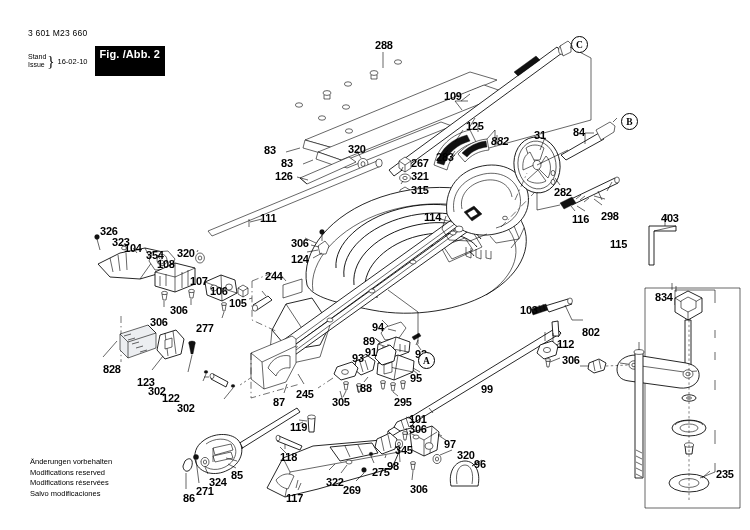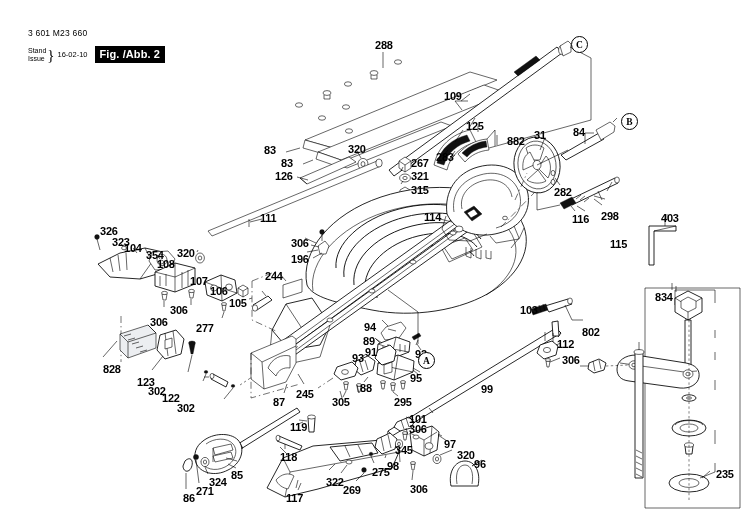--- a/index.html
+++ b/index.html
@@ -8,21 +8,21 @@
   #sheet{position:absolute;left:0;top:0;width:750px;height:438px;background:#fff;}
 
   
   .hdr{position:absolute;left:28px;top:28px;}
   .hdr-code{font-size:8.5px;letter-spacing:.2px;white-space:nowrap;}
   .hdr-row{display:flex;align-items:center;margin-top:8px;}
   .si{font-size:7px;line-height:8px;}
   .brace{font-size:15px;line-height:12px;margin:0 3px 0 1px;font-family:"Liberation Serif",serif;}
   .date{font-size:7.5px;margin-right:7px;white-space:nowrap;}
   .figbox{background:#000;color:#fff;font-size:11px;font-weight:bold;
-          padding:2px 5px 3px 5px;letter-spacing:.1px;white-space:nowrap;}
+          padding:2px 5px 16px 5px;letter-spacing:.1px;white-space:nowrap;}
 
   
   .foot{position:absolute;left:30px;top:457px;font-size:7.5px;line-height:10.6px;}
 
   
   .lbl{position:absolute;font-size:11px;font-weight:bold;white-space:nowrap;
        letter-spacing:-.2px;line-height:11px;}
 
   
   .circ{position:absolute;width:15px;height:15px;border:1.1px solid #000;border-radius:50%;
@@ -50,20 +50,26 @@
       <div class="si">
         <div>Stand</div>
         <div>Issue</div>
       </div>
       <div class="brace">}</div>
       <div class="date">16-02-10</div>
       <div class="figbox">Fig. /Abb. 2</div>
     </div>
   </div>
 
+  <div class="foot">
+    <div>Änderungen vorbehalten</div>
+    <div>Modifications reserved</div>
+    <div>Modifications réservées</div>
+    <div>Salvo modificaciones</div>
+  </div>
 
   <svg class="art" viewBox="0 0 750 530">
 
     <g>
       <path class="wh" d="M305,140 L470,72 L497,80 L333,148 Z"></path>
       <path class="wh" d="M305,140 L333,148 L331,156 L303,148 Z"></path>
       <path class="wh" d="M318,152 L484,85 L507,93 L341,160 Z"></path>
       <path class="wh" d="M318,152 L341,160 L339,167 L316,159 Z"></path>
       <path class="wh" d="M336,164 L441,122 L452,126 L347,168 Z"></path>
 
@@ -530,21 +536,21 @@
   </svg>
 
   <div id="callout-layer">
       <div class="lbl" style="left: 375px; top: 40px;">288</div>
       <div class="lbl" style="left: 264px; top: 145px;">83</div>
       <div class="lbl" style="left: 281px; top: 158px;">83</div>
       <div class="lbl" style="left: 275px; top: 171px;">126</div>
       <div class="lbl" style="left: 348px; top: 144px;">320</div>
       <div class="lbl" style="left: 444px; top: 91px;">109</div>
       <div class="lbl" style="left: 466px; top: 121px;">125</div>
-      <div class="lbl" style="left: 507px; top: 136px;">882</div>
+      <div class="lbl" style="left: 491px; top: 136px; font-style: italic;">882</div>
       <div class="lbl" style="left: 436px; top: 152px;">283</div>
       <div class="lbl" style="left: 411px; top: 158px;">267</div>
       <div class="lbl" style="left: 411px; top: 171px;">321</div>
       <div class="lbl" style="left: 411px; top: 185px;">315</div>
       <div class="lbl" style="left: 424px; top: 212px;">114</div>
       <div class="lbl" style="left: 534px; top: 130px;">31</div>
       <div class="lbl" style="left: 554px; top: 187px;">282</div>
       <div class="lbl" style="left: 573px; top: 127px;">84</div>
       <div class="lbl" style="left: 610px; top: 195px; margin-top: 44px;">115</div>
       <div class="lbl" style="left: 572px; top: 214px;">116</div>
@@ -554,33 +560,33 @@
       <div class="lbl" style="left: 100px; top: 226px;">326</div>
       <div class="lbl" style="left: 112px; top: 237px;">323</div>
       <div class="lbl" style="left: 124px; top: 243px;">104</div>
       <div class="lbl" style="left: 146px; top: 250px;">354</div>
       <div class="lbl" style="left: 157px; top: 259px;">108</div>
       <div class="lbl" style="left: 177px; top: 248px;">320</div>
       <div class="lbl" style="left: 190px; top: 276px;">107</div>
       <div class="lbl" style="left: 210px; top: 286px;">106</div>
       <div class="lbl" style="left: 229px; top: 298px;">105</div>
       <div class="lbl" style="left: 291px; top: 238px;">306</div>
-      <div class="lbl" style="left: 291px; top: 254px;">196</div>
+      <div class="lbl" style="left: 291px; top: 254px;">124</div>
       <div class="lbl" style="left: 265px; top: 271px;">244</div>
       <div class="lbl" style="left: 150px; top: 317px;">306</div>
       <div class="lbl" style="left: 170px; top: 305px;">306</div>
       <div class="lbl" style="left: 196px; top: 323px;">277</div>
       <div class="lbl" style="left: 103px; top: 364px;">828</div>
       <div class="lbl" style="left: 137px; top: 377px;">123</div>
       <div class="lbl" style="left: 148px; top: 386px;">302</div>
       <div class="lbl" style="left: 162px; top: 393px;">122</div>
       <div class="lbl" style="left: 177px; top: 403px;">302</div>
       <div class="lbl" style="left: 273px; top: 397px;">87</div>
       <div class="lbl" style="left: 296px; top: 389px;">245</div>
-      <div class="lbl" style="left: 364px; top: 322px;">94</div>
+      <div class="lbl" style="left: 372px; top: 322px;">94</div>
       <div class="lbl" style="left: 363px; top: 336px;">89</div>
       <div class="lbl" style="left: 415px; top: 349px;">92</div>
       <div class="lbl" style="left: 365px; top: 347px;">91</div>
       <div class="lbl" style="left: 352px; top: 353px;">93</div>
       <div class="lbl" style="left: 410px; top: 373px;">95</div>
       <div class="lbl" style="left: 360px; top: 383px;">88</div>
       <div class="lbl" style="left: 332px; top: 397px;">305</div>
       <div class="lbl" style="left: 394px; top: 397px;">295</div>
       <div class="lbl" style="left: 481px; top: 384px;">99</div>
       <div class="lbl" style="left: 409px; top: 414px;">101</div>

